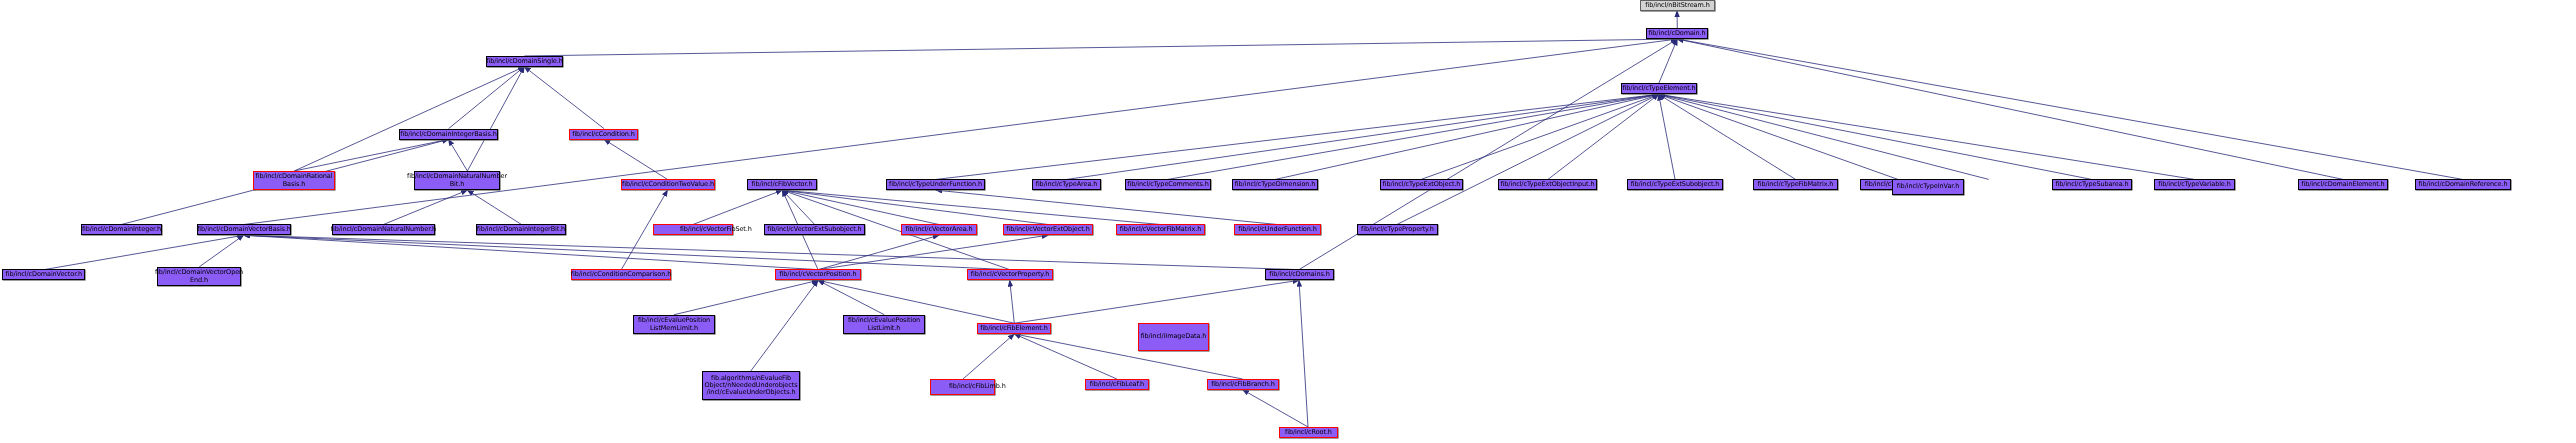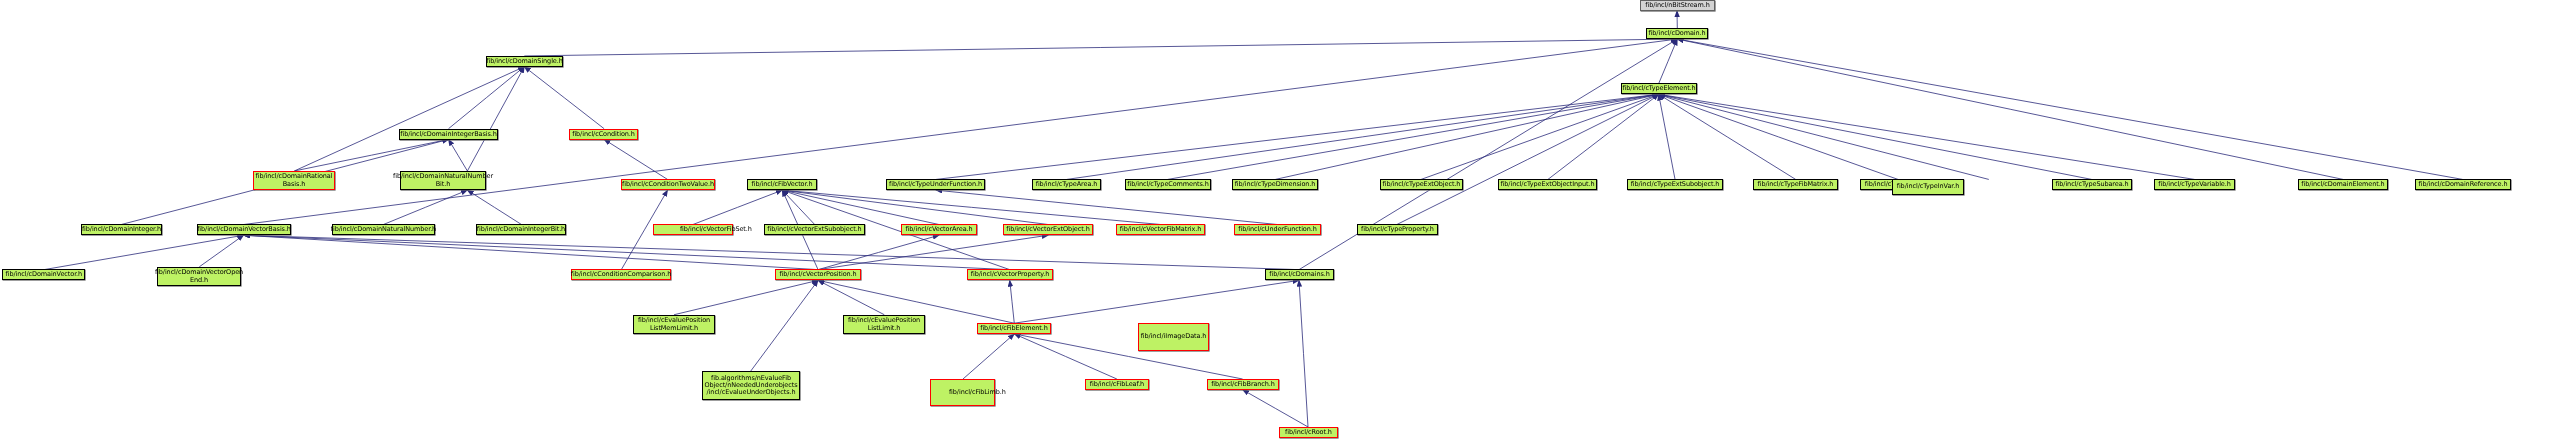--- a/index.html
+++ b/index.html
@@ -9,21 +9,21 @@
     width:2576px;
     height:444px;
     background:#ffffff;
     font-family:"DejaVu Sans","Liberation Sans",sans-serif;
     overflow:hidden;
   }
   #edges{position:absolute;left:0;top:0;width:2576px;height:444px;}
   .node{
     position:absolute;
     box-sizing:border-box;
-    background:#bef264;
+    background:#8b5cf6;
     border:0.6px solid #000000;
     color:#000000;
     font-size:6.5px;
     line-height:7.3px;
     text-align:center;
     display:flex;
     align-items:center;
     justify-content:center;
     padding:0.6px 2.3px;
     white-space:pre-line;
@@ -104,21 +104,21 @@
     </svg>
   <div id="nodes-layer">
       <div class="node root" style="left: 1640px; top: 0px; width: 75px; height: 10.7px;">fib/incl/nBitStream.h</div>
       <div class="node" style="left: 1646px; top: 28px; width: 62px; height: 10.7px;">fib/incl/cDomain.h</div>
       <div class="node" style="left: 486px; top: 56px; width: 77px; height: 10.7px;">fib/incl/cDomainSingle.h</div>
       <div class="node" style="left: 1621px; top: 83px; width: 76px; height: 10.7px;">fib/incl/cTypeElement.h</div>
       <div class="node" style="left: 399px; top: 129px; width: 99px; height: 10.7px;">fib/incl/cDomainIntegerBasis.h</div>
       <div class="node red" style="left: 569px; top: 129px; width: 69px; height: 10.7px;">fib/incl/cCondition.h</div>
       <div class="node red" style="left: 253px; top: 171px; width: 82px; height: 19px;">fib/incl/cDomainRational
 Basis.h</div>
-      <div class="node" style="left: 400px; top: 171px; width: 86px; height: 19px;">fib/incl/cDomainNaturalNumber
+      <div class="node" style="left: 414px; top: 171px; width: 86px; height: 19px;">fib/incl/cDomainNaturalNumber
 Bit.h</div>
       <div class="node red" style="left: 621px; top: 179px; width: 94px; height: 10.7px;">fib/incl/cConditionTwoValue.h</div>
       <div class="node" style="left: 747px; top: 179px; width: 70px; height: 10.7px;">fib/incl/cFibVector.h</div>
       <div class="node" style="left: 886px; top: 179px; width: 99px; height: 10.7px;">fib/incl/cTypeUnderFunction.h</div>
       <div class="node" style="left: 1032px; top: 179px; width: 69px; height: 10.7px;">fib/incl/cTypeArea.h</div>
       <div class="node" style="left: 1125px; top: 179px; width: 86px; height: 10.7px;">fib/incl/cTypeComments.h</div>
       <div class="node" style="left: 1232px; top: 179px; width: 86px; height: 10.7px;">fib/incl/cTypeDimension.h</div>
       <div class="node" style="left: 1380px; top: 179px; width: 83px; height: 10.7px;">fib/incl/cTypeExtObject.h</div>
       <div class="node" style="left: 1498px; top: 179px; width: 99px; height: 10.7px;">fib/incl/cTypeExtObjectInput.h</div>
       <div class="node" style="left: 1627px; top: 179px; width: 96px; height: 10.7px;">fib/incl/cTypeExtSubobject.h</div>
@@ -149,19 +149,19 @@
       <div class="node" style="left: 1265px; top: 269px; width: 69px; height: 10.7px;">fib/incl/cDomains.h</div>
       <div class="node" style="left: 633px; top: 315px; width: 82px; height: 19px;">fib/incl/cEvaluePosition
 ListMemLimit.h</div>
       <div class="node" style="left: 843px; top: 315px; width: 82px; height: 19px;">fib/incl/cEvaluePosition
 ListLimit.h</div>
       <div class="node red" style="left: 977px; top: 323px; width: 74px; height: 10.7px;">fib/incl/cFibElement.h</div>
       <div class="node red" style="left: 1138px; top: 323px; width: 71px; height: 28px;">fib/incl/iImageData.h</div>
       <div class="node" style="left: 702px; top: 371px; width: 98px; height: 29px;">fib.algorithms/nEvalueFib
 Object/nNeededUnderobjects
 /incl/cEvalueUnderObjects.h</div>
-      <div class="node red" style="left: 930px; top: 379px; width: 65px; height: 27px; padding-left: 32px;">fib/incl/cFibLimb.h</div>
+      <div class="node red" style="left: 930px; top: 379px; width: 65px; height: 16px; padding-left: 32px;">fib/incl/cFibLimb.h</div>
       <div class="node red" style="left: 1085px; top: 379px; width: 64px; height: 10.7px;">fib/incl/cFibLeaf.h</div>
       <div class="node red" style="left: 1207px; top: 379px; width: 72px; height: 10.7px;">fib/incl/cFibBranch.h</div>
       <div class="node red" style="left: 1279px; top: 427px; width: 59px; height: 10.7px; text-align: center;">fib/incl/cRoot.h</div>
     </div>
 </div>
 
 
 </body></html>

